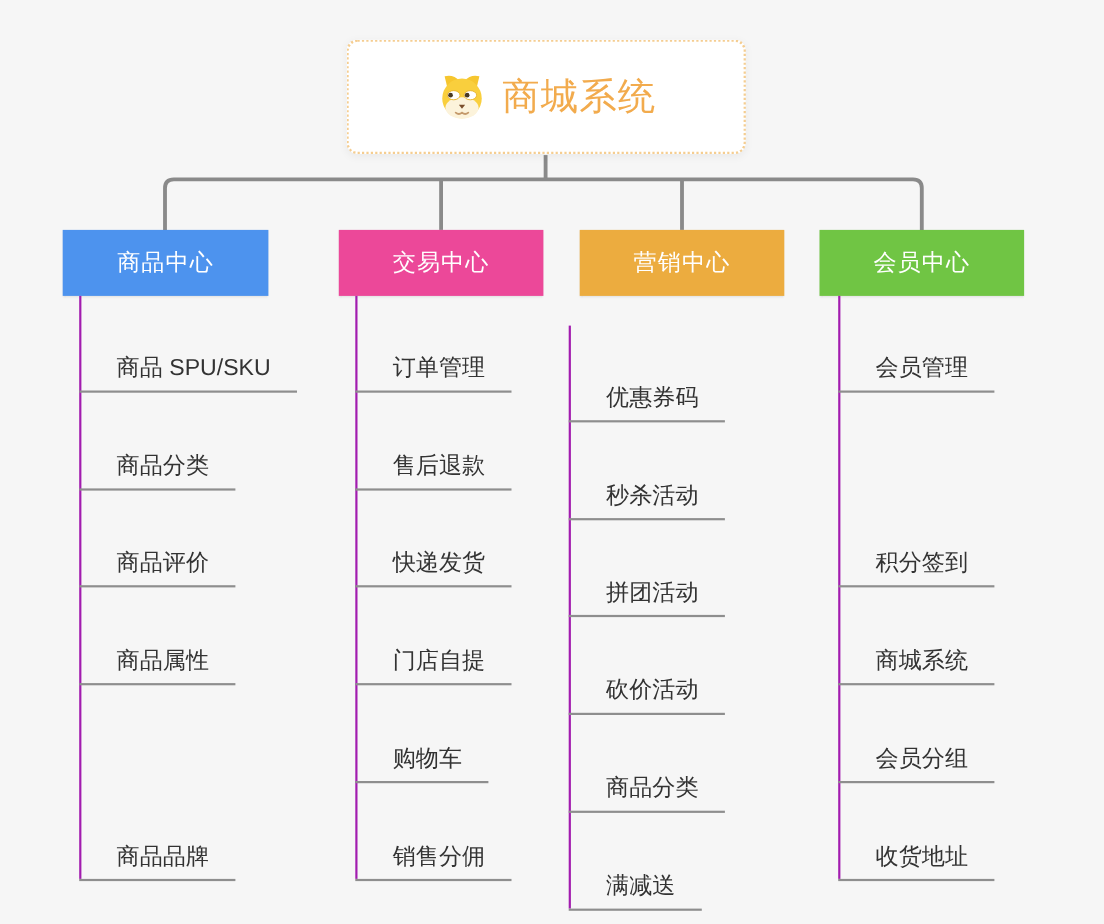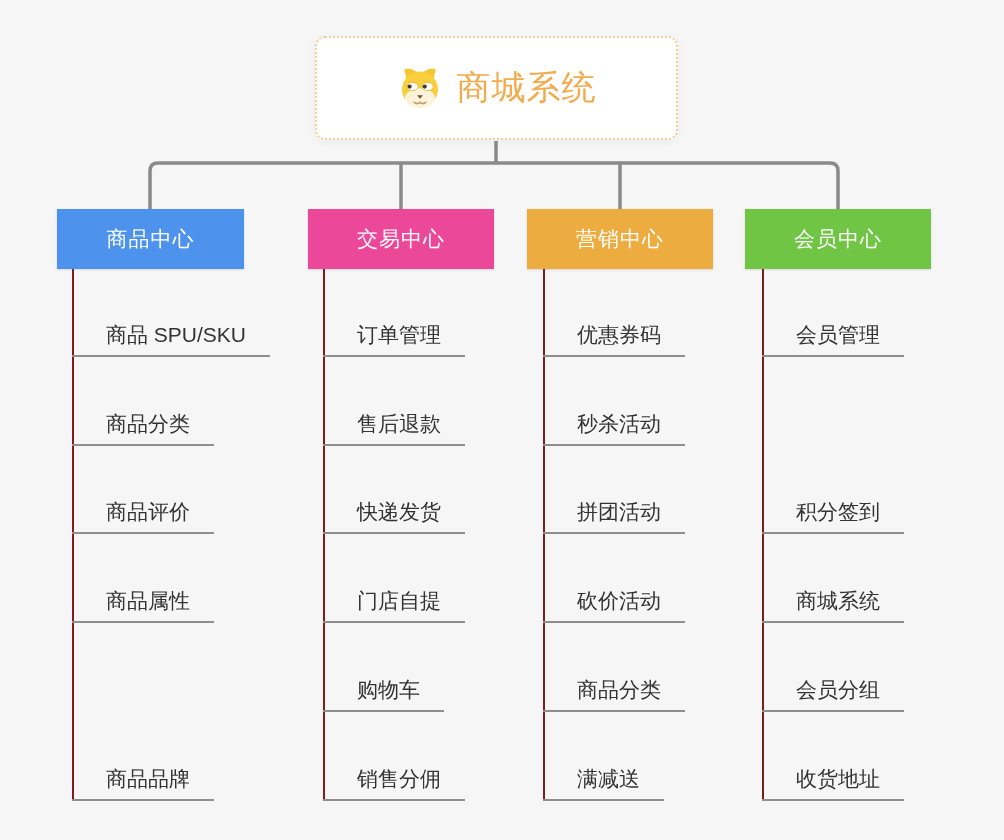--- a/index.html
+++ b/index.html
@@ -34,26 +34,26 @@
     cursor:pointer;white-space:nowrap;
   }
   .b0{left:57px;width:187px;}
   .b1{left:308px;}
   .b2{left:527px;}
   .b3{left:745px;}
 
   
   .col{
     position:absolute;top:269px;height:530px;width:250px;
-    border-left:2px solid #7f1d1d;
+    border-left:2px solid #a21caf;
     text-decoration:underline;
   }
   .c0{left:72px;}
   .c1{left:323px;}
-  .c2{left:543px;}
+  .c2{left:517px;margin-top:27px;}
   .c3{left:762px;}
 
   .leaf{
     position:absolute;left:-2px;
     padding:0 24px 5px 34px;
     border-bottom:2px solid #8E8E8E;
     font-size:21px;line-height:30px;color:#333;
     white-space:nowrap;cursor:pointer;
   }
   .r0{top:51px;}

